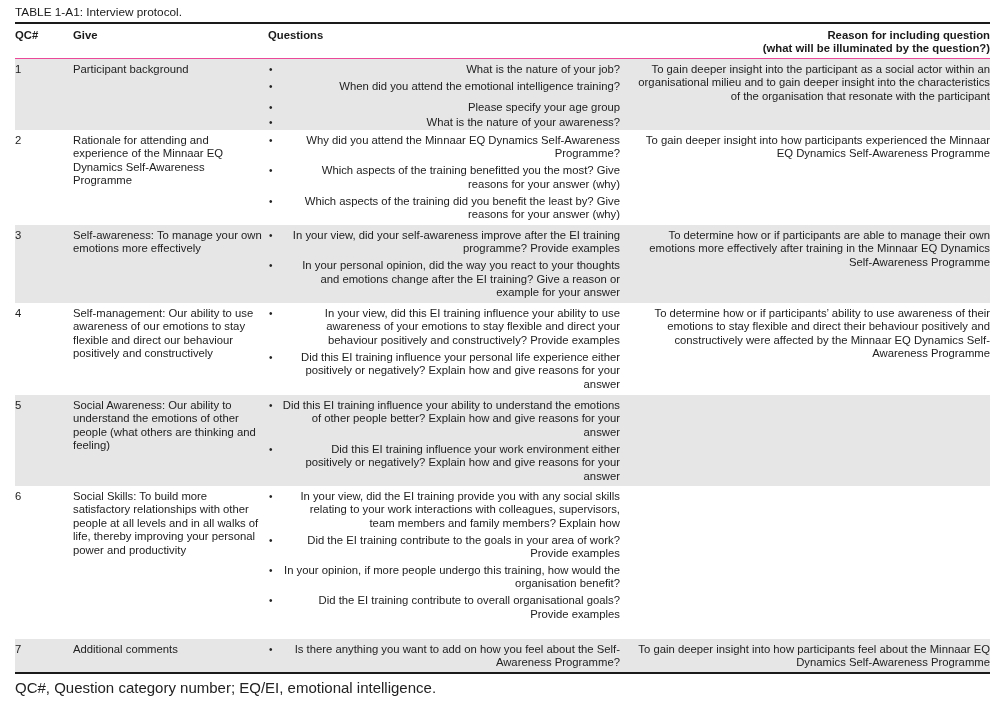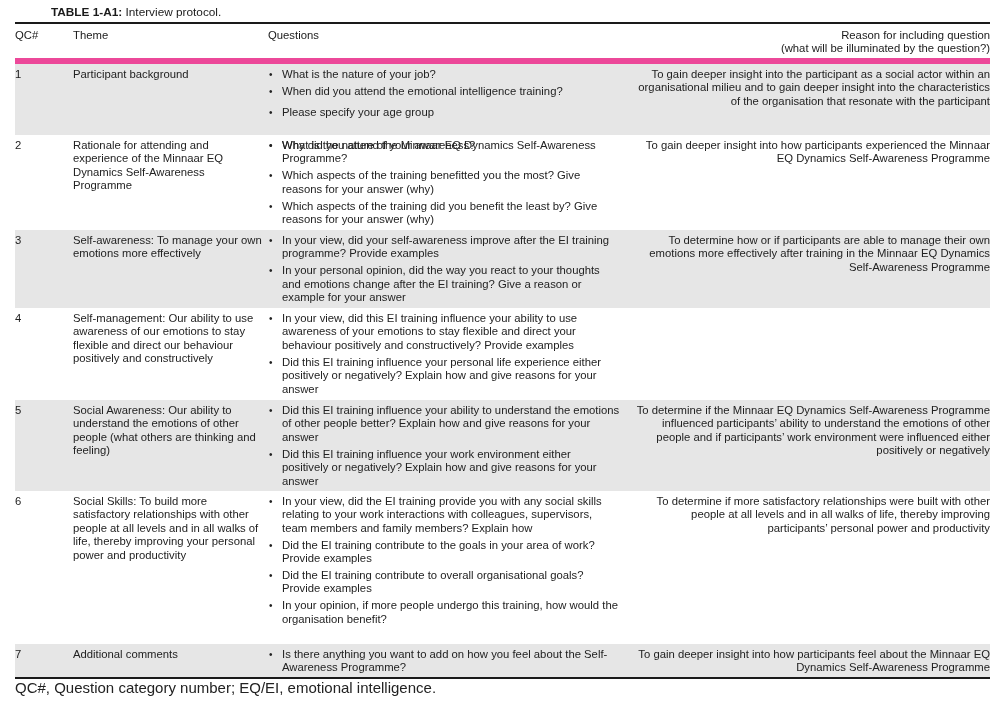--- a/index.html
+++ b/index.html
@@ -18,34 +18,34 @@
     line-height: 13.4px;
   }
   .caption {
     position: absolute;
     left: 15px;
     top: 5px;
     font-size: 11.8px;
     line-height: 14px;
     color: #1a1a1a;
   }
-  .caption .label { font-weight: bold; margin-left: 36px; }
+  .caption .label { font-weight: normal; }
   .table {
     position: absolute;
     left: 15px;
     top: 22px;
     width: 975px;
     border-top: 2px solid #1a1a1a;
     border-bottom: 2px solid #1a1a1a;
   }
   .hdr {
     position: relative;
     height: 34px;
-    border-bottom: 6px solid #ec4899;
-    font-weight: normal;
+    border-bottom: 1px solid #ec4899;
+    font-weight: bold;
     color: #1a1a1a;
   }
   .row {
     position: relative;
   }
   .row.shade { background: #e6e6e6; }
   .cell {
     position: absolute;
     top: 0;
   }
@@ -57,20 +57,21 @@
   .row .cell { top: 4px; }
   ul.qs {
     list-style: none;
     margin: 0;
     padding: 0;
   }
   ul.qs li {
     position: relative;
     padding-left: 14px;
     margin-bottom: 3.5px;
+    text-align: right;
   }
   ul.qs li::before {
     content: "\2022";
     position: absolute;
     left: 1px;
     top: 0;
     font-size: 10px;
   }
   .footnote {
     position: absolute;
@@ -84,36 +85,36 @@
 </head>
 <body>
 
 <div class="caption">
   <span class="label">TABLE 1-A1:</span><span> Interview protocol.</span>
 </div>
 
 <div class="table">
   <div class="hdr">
     <div class="cell c-qc">QC#</div>
-    <div class="cell c-theme">Theme</div>
+    <div class="cell c-theme">Give</div>
     <div class="cell c-q">Questions</div>
     <div class="cell c-r">
       <div>Reason for including question</div>
       <div>(what will be illuminated by the question?)</div>
     </div>
   </div>
 
   <div class="row shade" style="height:71px">
     <div class="cell c-qc">1</div>
     <div class="cell c-theme">Participant background</div>
     <div class="cell c-q">
       <ul class="qs" style="--gap:0">
         <li style="margin-bottom:3.5px">What is the nature of your job?</li>
         <li style="margin-bottom:8px">When did you attend the emotional intelligence training?</li>
-        <li style="margin-bottom:19px">Please specify your age group</li>
+        <li style="margin-bottom:1px">Please specify your age group</li>
         <li>What is the nature of your awareness?</li>
       </ul>
     </div>
     <div class="cell c-r">To gain deeper insight into the participant as a social actor within an organisational milieu and to gain deeper insight into the characteristics of the organisation that resonate with the participant</div>
   </div>
 
   <div class="row" style="height:95px">
     <div class="cell c-qc">2</div>
     <div class="cell c-theme">Rationale for attending and experience of the Minnaar EQ Dynamics Self-Awareness Programme</div>
     <div class="cell c-q">
@@ -140,46 +141,45 @@
 
   <div class="row" style="height:92px">
     <div class="cell c-qc">4</div>
     <div class="cell c-theme">Self-management: Our ability to use awareness of our emotions to stay flexible and direct our behaviour positively and constructively</div>
     <div class="cell c-q">
       <ul class="qs">
         <li>In your view, did this EI training influence your ability to use awareness of your emotions to stay flexible and direct your behaviour positively and constructively? Provide examples</li>
         <li>Did this EI training influence your personal life experience either positively or negatively? Explain how and give reasons for your answer</li>
       </ul>
     </div>
+    <div class="cell c-r">To determine how or if participants’ ability to use awareness of their emotions to stay flexible and direct their behaviour positively and constructively were affected by the Minnaar EQ Dynamics Self-Awareness Programme</div>
   </div>
 
   <div class="row shade" style="height:91px">
     <div class="cell c-qc">5</div>
     <div class="cell c-theme">Social Awareness: Our ability to understand the emotions of other people (what others are thinking and feeling)</div>
     <div class="cell c-q">
       <ul class="qs">
         <li>Did this EI training influence your ability to understand the emotions of other people better? Explain how and give reasons for your answer</li>
         <li>Did this EI training influence your work environment either positively or negatively? Explain how and give reasons for your answer</li>
       </ul>
     </div>
-    <div class="cell c-r">To determine if the Minnaar EQ Dynamics Self-Awareness Programme influenced participants’ ability to understand the emotions of other people and if participants’ work environment were influenced either positively or negatively</div>
   </div>
 
   <div class="row" style="height:153px">
     <div class="cell c-qc">6</div>
     <div class="cell c-theme">Social Skills: To build more satisfactory relationships with other people at all levels and in all walks of life, thereby improving your personal power and productivity</div>
     <div class="cell c-q">
       <ul class="qs">
         <li>In your view, did the EI training provide you with any social skills relating to your work interactions with colleagues, supervisors, team members and family members? Explain how</li>
         <li>Did the EI training contribute to the goals in your area of work? Provide examples</li>
+        <li>In your opinion, if more people undergo this training, how would the organisation benefit?</li>
         <li>Did the EI training contribute to overall organisational goals? Provide examples</li>
-        <li>In your opinion, if more people undergo this training, how would the organisation benefit?</li>
       </ul>
     </div>
-    <div class="cell c-r">To determine if more satisfactory relationships were built with other people at all levels and in all walks of life, thereby improving participants’ personal power and productivity</div>
   </div>
 
   <div class="row shade" style="height:33px">
     <div class="cell c-qc">7</div>
     <div class="cell c-theme">Additional comments</div>
     <div class="cell c-q">
       <ul class="qs">
         <li>Is there anything you want to add on how you feel about the Self-Awareness Programme?</li>
       </ul>
     </div>

